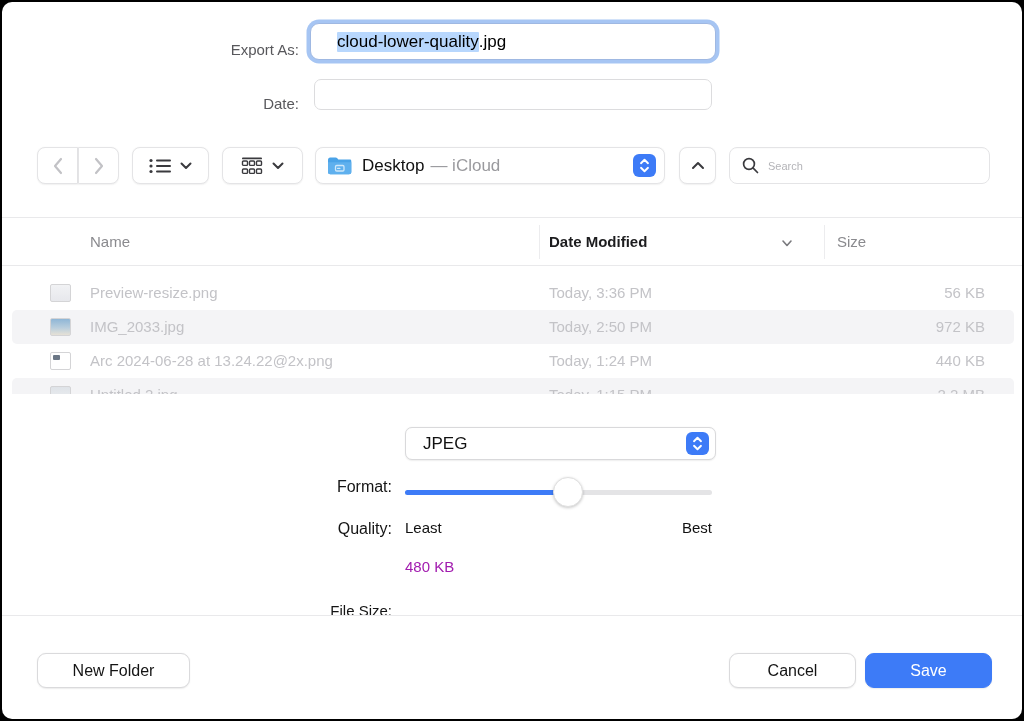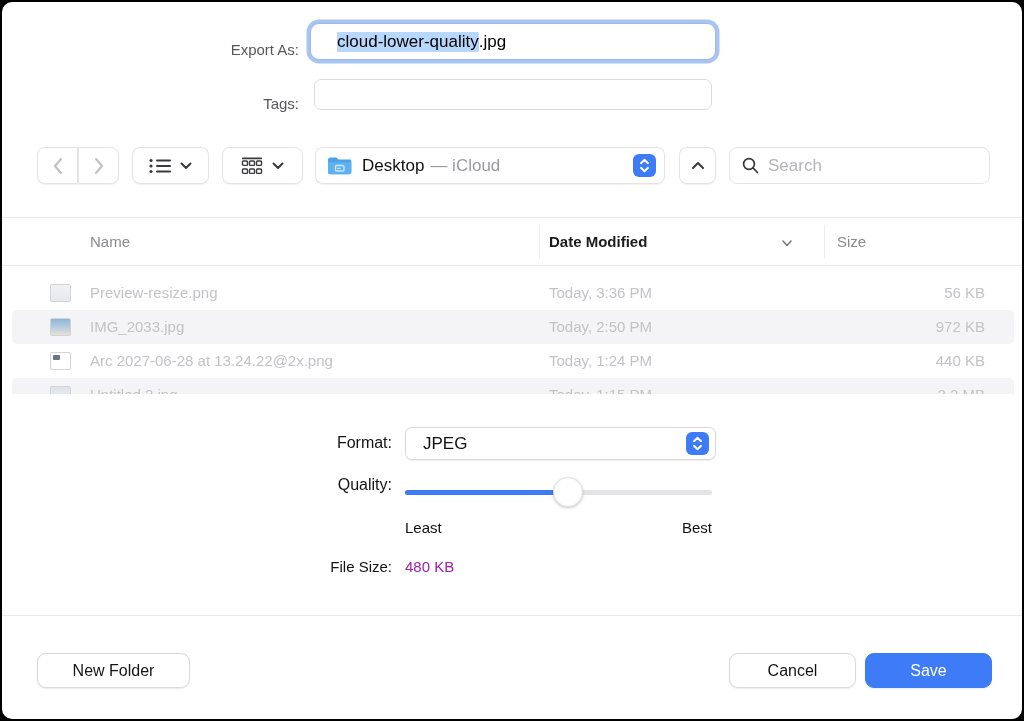--- a/index.html
+++ b/index.html
@@ -46,21 +46,21 @@
     width:23px; height:23px; background:#3d7bf7; border-radius:6px;
     display:flex; align-items:center; justify-content:center; margin-left:auto;
   }
   .search-field {
     left:727px; top:145px; width:261px; height:37px;
     border:1px solid #e4e4e6; border-radius:8px; background:#fff;
     display:flex; align-items:center; padding-left:12px;
     box-shadow:inset 0 0.5px 1px rgba(0,0,0,.03);
   }
   .search-field input {
-    border:none; outline:none; font-size:17px; color:#333; width:200px; margin-left:9px;
+    border:none; outline:none; font-size:11px; color:#333; width:200px; margin-left:9px;
     font-family:"Liberation Sans","DejaVu Sans",sans-serif; background:transparent;
   }
   .search-field input::placeholder { color:#b4b4b8; }
 
   
   .hr { left:0; width:1020px; height:1px; background:#e9e9eb; }
   .list-header { left:0; top:216px; width:1020px; height:48px; border-bottom:1px solid #e9e9eb; }
   .colname { position:absolute; top:0; line-height:48px; font-size:15px; color:#8a8a8e; }
   .col-date { font-weight:600; color:#1c1c1e; }
   .vdiv { position:absolute; top:7px; height:34px; width:1px; background:#ececee; }
@@ -81,21 +81,21 @@
   .thumb.screenshot-white::after {
     content:""; position:absolute; left:2px; top:2px; width:7px; height:5px;
     background:#6b7786; border-radius:1px;
   }
   .thumb.photo-pale { background:linear-gradient(180deg,#dfe3e8,#eef0f2); }
   .fname { position:absolute; left:88px; line-height:34px; white-space:nowrap; }
   .fdate { position:absolute; left:547px; line-height:34px; }
   .fsize { position:absolute; right:37px; line-height:34px; }
 
   
-  .opt-lbl { color:#141414; font-size:16px; text-align:right; }
+  .opt-lbl { color:#141414; font-size:16px; text-align:right;margin-top:44px; }
   .format-popup {
     left:403px; top:425px; width:311px; height:33px;
     background:#fff; border:1px solid #d9d9db; border-radius:7px;
     box-shadow:0 0.5px 1.5px rgba(0,0,0,.07);
     display:flex; align-items:center; padding:0 6px 0 17px; font-size:17px; color:#111;
   }
   .slider { left:403px; top:475px; width:307px; height:30px; }
   .track { position:absolute; left:0; right:0; top:13px; height:5px; background:#e4e4e6; border-radius:3px; }
   .fill  { position:absolute; left:0; top:13px; height:5px; background:#3d7bf7; border-radius:3px 0 0 3px; }
   .knob  {
@@ -119,21 +119,21 @@
 <body>
 
 <div class="dialog">
 
   <div class="abs lbl" style="left:97px; top:31px; width:200px;">Export As:</div>
   <div class="abs name-field">
     <span class="sel">cloud-lower-quality</span>
       <span>.jpg</span>
   </div>
 
-  <div class="abs lbl" style="left:97px; top:85px; width:200px;">Tags:</div>
+  <div class="abs lbl" style="left:97px; top:85px; width:200px;">Date:</div>
   <div class="abs tags-field"></div>
 
   <div class="abs tbtn nav" style="left:35px; border-top-right-radius:0; border-bottom-right-radius:0;">
     <span>
       <svg width="12" height="18" viewBox="0 0 12 18">
           <path d="M9 2 L3 9 L9 16" fill="none" stroke="#c2c2c6" stroke-width="2.2" stroke-linecap="round" stroke-linejoin="round"></path>
         </svg>
     </span>
   </div>
   <div class="abs tbtn nav" style="left:76px; border-top-left-radius:0; border-bottom-left-radius:0;">
@@ -241,21 +241,21 @@
         <span class="fsize">56 KB</span>
       </div>
       <div class="frow alt">
         <span class="thumb photo-sky"></span>
         <span class="fname">IMG_2033.jpg</span>
         <span class="fdate">Today, 2:50 PM</span>
         <span class="fsize">972 KB</span>
       </div>
       <div class="frow">
         <span class="thumb screenshot-white"></span>
-        <span class="fname">Arc 2027-06-28 at 13.24.22@2x.png</span>
+        <span class="fname">Arc 2024-06-28 at 13.24.22@2x.png</span>
         <span class="fdate">Today, 1:24 PM</span>
         <span class="fsize">440 KB</span>
       </div>
       <div class="frow alt">
         <span class="thumb photo-pale"></span>
         <span class="fname">Untitled 2.jpg</span>
         <span class="fdate">Today, 1:15 PM</span>
         <span class="fsize">2.2 MB</span>
       </div>
     </div>

